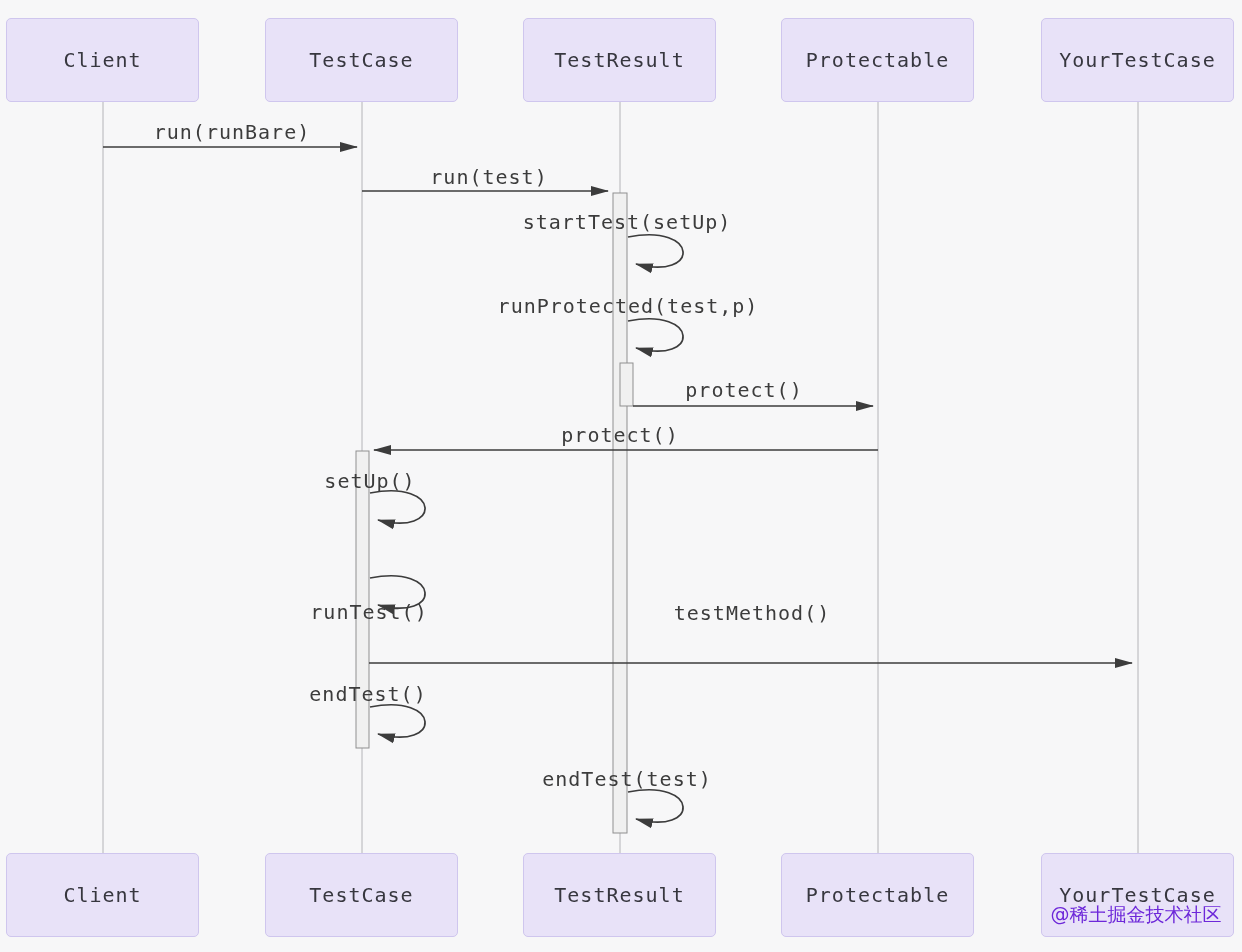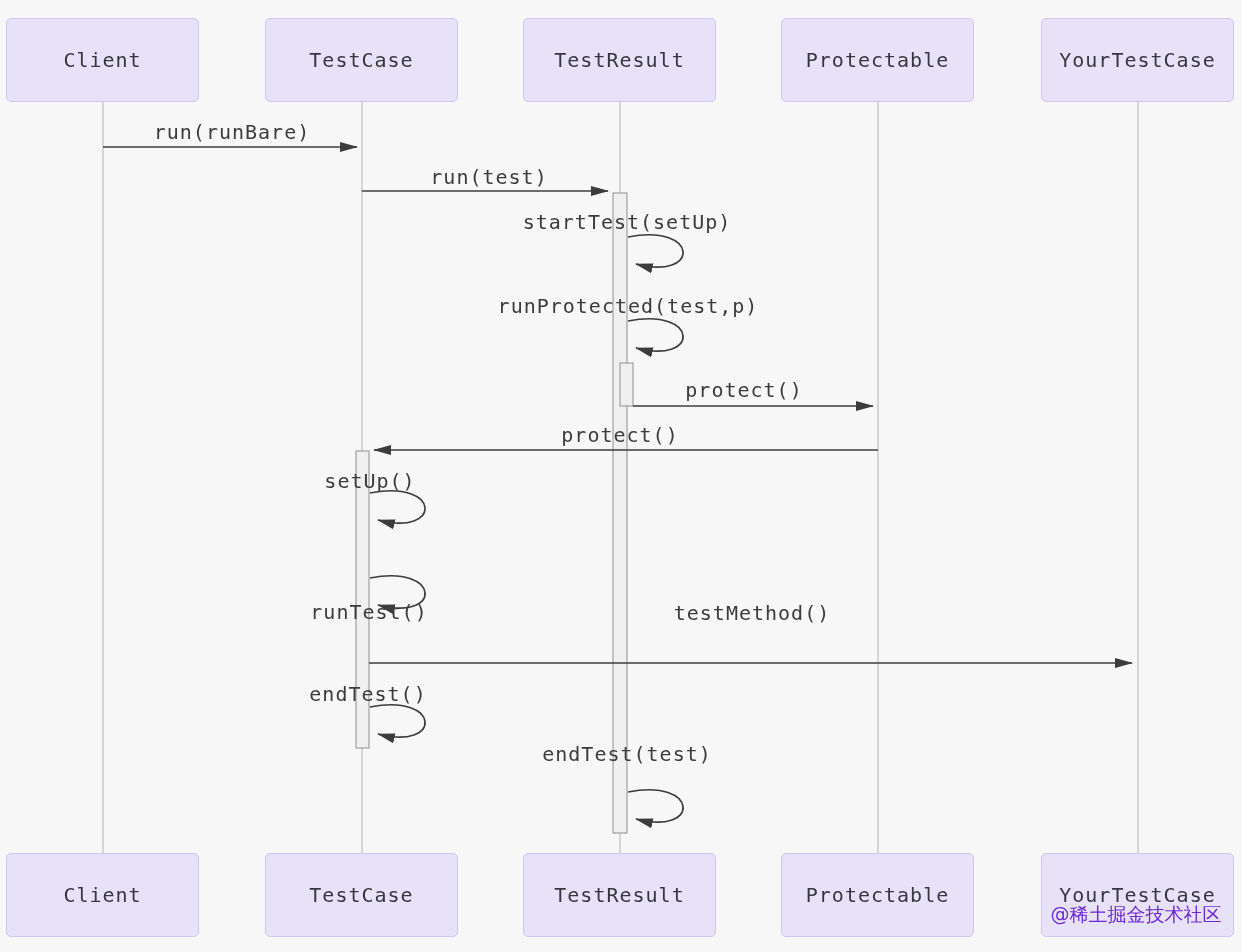--- a/index.html
+++ b/index.html
@@ -111,17 +111,17 @@
   <span class="msg-label" style="left:232px; top:132px;">run(runBare)</span>
   <span class="msg-label" style="left:489px; top:177px;">run(test)</span>
   <span class="msg-label" style="left:627px; top:222px;">startTest(setUp)</span>
   <span class="msg-label" style="left:628px; top:306px;">runProtected(test,p)</span>
   <span class="msg-label" style="left:744px; top:390px;">protect()</span>
   <span class="msg-label" style="left:620px; top:435px;">protect()</span>
   <span class="msg-label" style="left:370px; top:481px;text-align:center;">setUp()</span>
   <span class="msg-label" style="left:369px; top:564px;margin-top:48px;">runTest()</span>
   <span class="msg-label" style="left:752px; top:613px;">testMethod()</span>
   <span class="msg-label" style="left:368px; top:694px;">endTest()</span>
-  <span class="msg-label" style="left:627px; top:754px;">endTest(test)</span>
+  <span class="msg-label" style="left:627px; top:779px;">endTest(test)</span>
 
   <span class="watermark" style="left:1136px; top:915px;">@稀土掘金技术社区</span>
 
 </div>
 
 </body></html>

